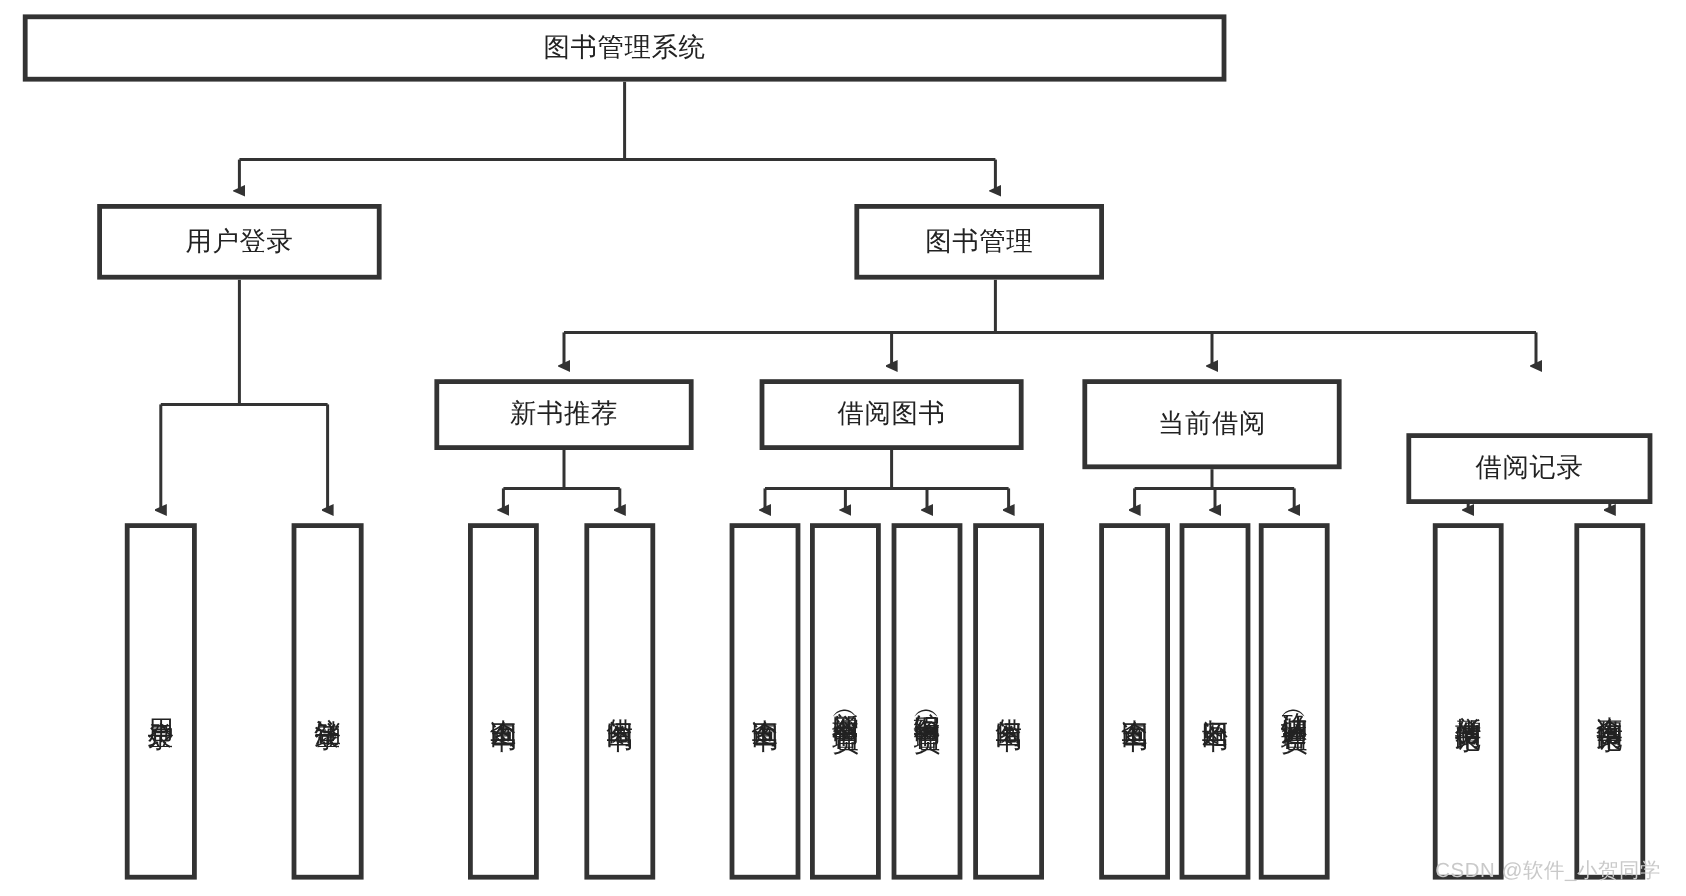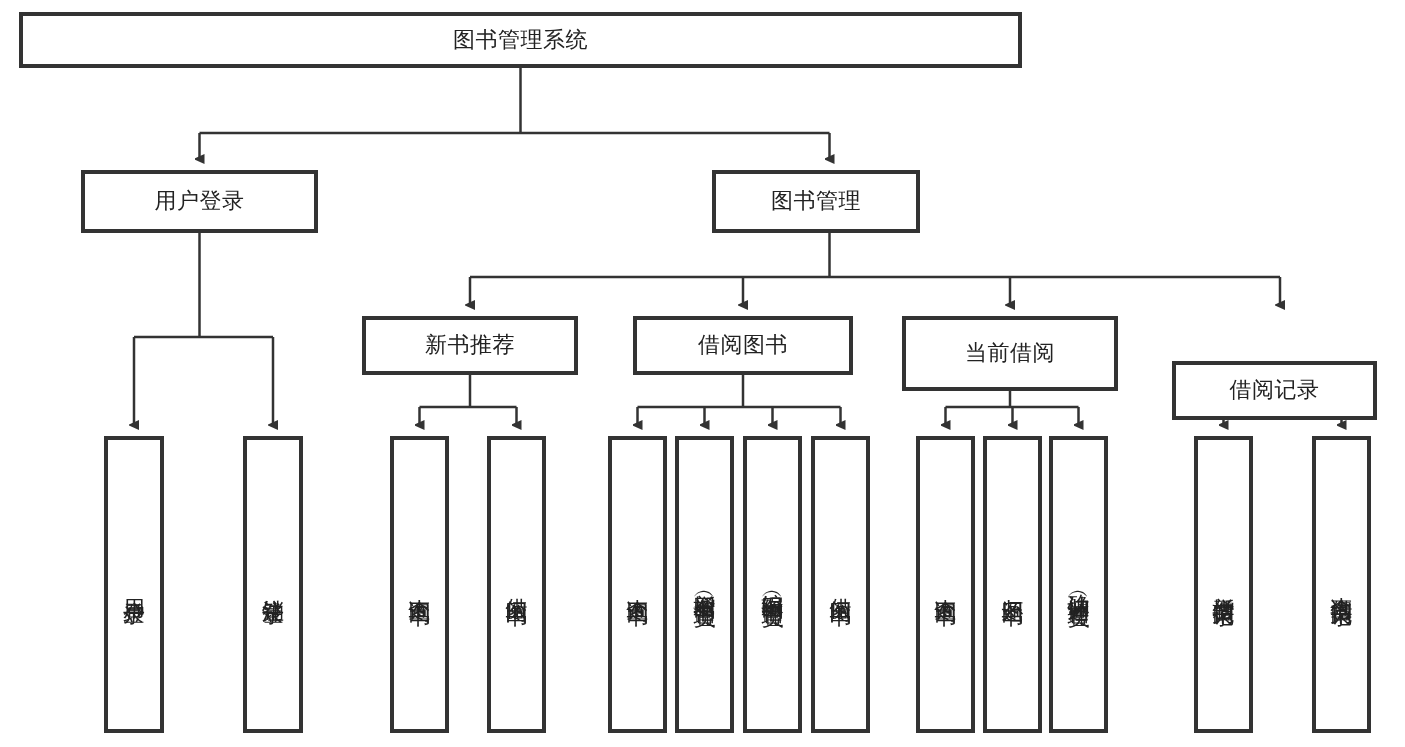--- a/index.html
+++ b/index.html
@@ -169,13 +169,14 @@
         <span class="label">确认归还（管理员）</span>
       </div>
       <div class="node vertical" style="left: 1194px; top: 436px; width: 59px; height: 297px; border-color: rgb(51, 51, 51); background: rgb(255, 255, 255); color: rgb(34, 34, 34);">
         <span class="label">新增借阅记录</span>
       </div>
       <div class="node vertical" style="left: 1312px; top: 436px; width: 59px; height: 297px; border-color: rgb(51, 51, 51); background: rgb(255, 255, 255); color: rgb(34, 34, 34);">
         <span class="label">查询借阅记录</span>
       </div>
     </div>
 
+  <div class="watermark" style="left:1196px; top:714px;">CSDN @软件_小贺同学</div>
 </div>
 
 </body></html>

